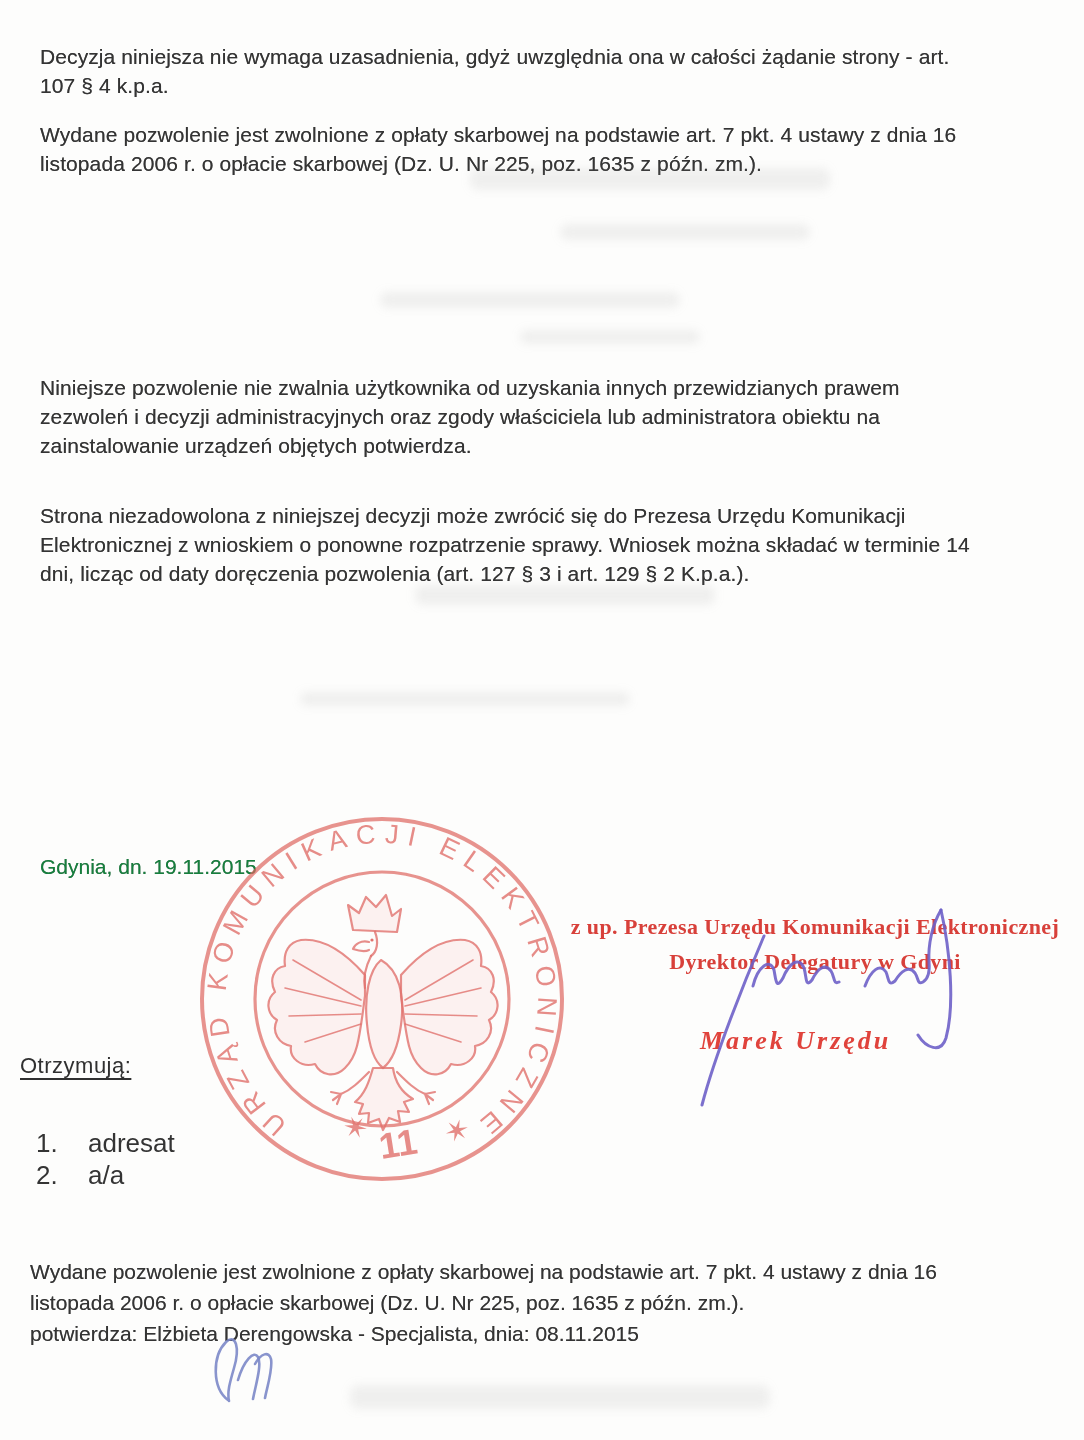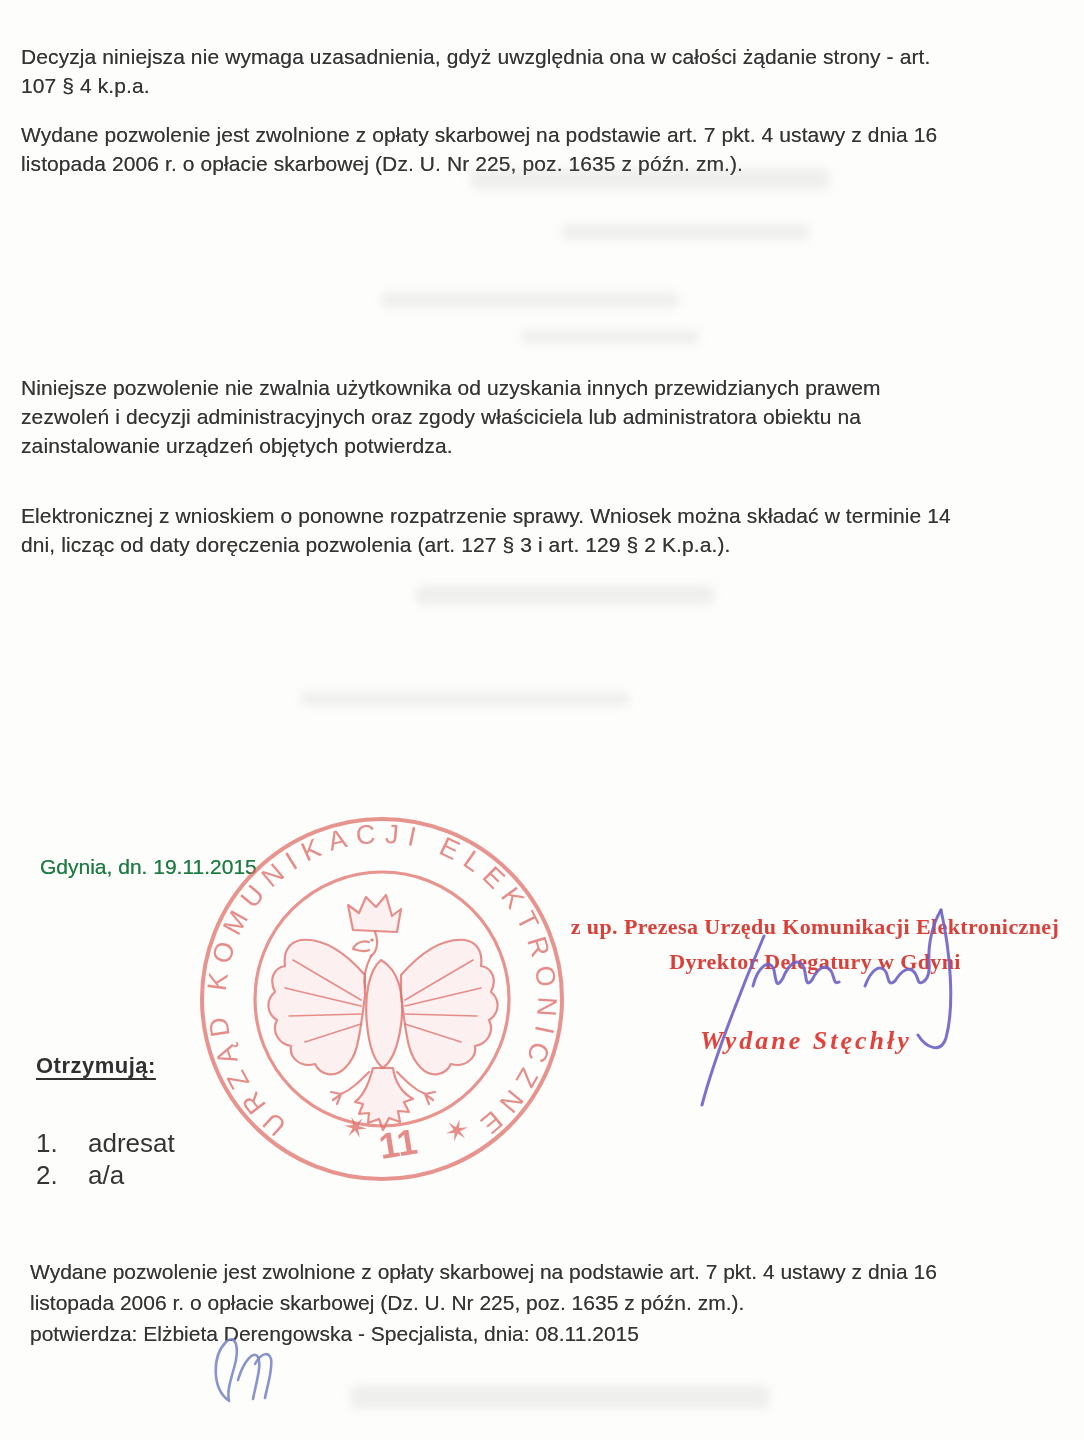--- a/index.html
+++ b/index.html
@@ -4,21 +4,21 @@
 <style>
   html,body{margin:0;padding:0;background:#e8e8e8;}
   .page{
     position:relative; width:1084px; height:1440px;
     background:#fdfdfc; overflow:hidden;
     font-family:"Liberation Sans",sans-serif;
     color:#333;
   }
   
   .para{
-    position:absolute; left:21px;
+    position:absolute; left:40px;
     font-size:21px; line-height:29px;
     color:#343434; letter-spacing:.1px;
     text-shadow:0 0 .5px rgba(40,40,40,.65);
     white-space:nowrap;
   }
   .date-line{
     position:absolute; left:40px; top:855px;
     font-size:21px; color:#15803d;
     text-shadow:0 0 .5px rgba(40,40,40,.6);
     white-space:nowrap;
@@ -33,22 +33,22 @@
     font-family:"Liberation Serif",serif; font-weight:bold;
     font-size:22px; color:#d8403a; margin-top:9px; letter-spacing:.4px; white-space:nowrap;
   }
   .signer-name{
     position:absolute; left:700px; top:1026px;
     font-family:"Liberation Serif",serif; font-style:italic; font-weight:bold;
     font-size:26px; letter-spacing:3px; color:#e0433c; white-space:nowrap;
   }
   
   .recipients-heading{
-    position:absolute; left:36px; top:1053px;
-    font-size:22px; font-weight:bold; color:#303030;
+    position:absolute; left:20px; top:1053px;
+    font-size:22px; font-weight:normal; color:#303030;
     text-decoration:underline; text-underline-offset:5px; text-decoration-thickness:2px;
     letter-spacing:.5px;
   }
   .recipient-row{ position:absolute; left:36px; font-size:26px; color:#343434; }
   .recipient-no{ display:inline-block; width:52px; }
   
   .footer{ position:absolute; left:30px; top:1256px; font-size:21px; line-height:31px;
     color:#343434; text-shadow:0 0 .5px rgba(40,40,40,.6); white-space:nowrap; }
   
   .stamp-svg{ position:absolute; left:193px; top:810px; opacity:.88; }
@@ -70,20 +70,21 @@
   <div class="para" style="top:120px">
       <div>Wydane pozwolenie jest zwolnione z opłaty skarbowej na podstawie art. 7 pkt. 4 ustawy z dnia 16</div>
       <div>listopada 2006 r. o opłacie skarbowej (Dz. U. Nr 225, poz. 1635 z późn. zm.).</div>
     </div>
   <div class="para" style="top:373px">
       <div>Niniejsze pozwolenie nie zwalnia użytkownika od uzyskania innych przewidzianych prawem</div>
       <div>zezwoleń i decyzji administracyjnych oraz zgody właściciela lub administratora obiektu na</div>
       <div>zainstalowanie urządzeń objętych potwierdza.</div>
     </div>
   <div class="para" style="top:501px">
+      <div>Strona niezadowolona z niniejszej decyzji może zwrócić się do Prezesa Urzędu Komunikacji</div>
       <div>Elektronicznej z wnioskiem o ponowne rozpatrzenie sprawy. Wniosek można składać w terminie 14</div>
       <div>dni, licząc od daty doręczenia pozwolenia (art. 127 § 3 i art. 129 § 2 K.p.a.).</div>
     </div>
 
   <div class="date-line">Gdynia, dn. 19.11.2015</div>
 
   <svg class="stamp-svg" width="378" height="378" viewBox="0 0 378 378" aria-hidden="true">
     <g stroke="#de6660" fill="none" stroke-opacity=".8">
       <circle cx="189" cy="189" r="180" stroke-width="4"></circle>
       <circle cx="189" cy="189" r="127" stroke-width="3.2"></circle>
@@ -120,21 +121,21 @@
 
       <path d="M176,262 C166,272 158,280 148,284 M148,284 L138,282 M148,284 L140,290 M148,284 L144,294" fill="none"></path>
       <path d="M204,262 C214,272 222,280 232,284 M232,284 L242,282 M232,284 L240,290 M232,284 L236,294" fill="none"></path>
     </g>
   </svg>
 
   <div class="auth-block">
     <div class="auth-line1">z up. Prezesa Urzędu Komunikacji Elektronicznej</div>
     <div class="auth-line2">Dyrektor Delegatury w Gdyni</div>
   </div>
-  <div class="signer-name">Wydane Stęchły</div>
+  <div class="signer-name">Marek Urzędu</div>
 
   <svg class="sig-svg" width="310" height="240" viewBox="0 0 310 240" aria-hidden="true">
     <g stroke="#6e61c8" stroke-width="3" fill="none" stroke-linecap="round" stroke-opacity=".9">
       <path d="M42,215 C55,165 85,90 104,46"></path>
       <path d="M93,96 C98,76 110,68 114,80 C116,90 116,100 123,88 C129,73 139,66 144,78 C147,88 145,98 152,90 C158,78 165,73 171,81 C175,87 173,95 179,92"></path>
       <path d="M205,96 C211,80 220,73 226,82 C229,89 228,97 235,91 C241,81 249,75 255,83 C259,89 257,95 263,92 C268,89 270,83 269,72 C268,55 272,35 281,20"></path>
       <path d="M281,20 C290,60 295,115 286,148 C281,164 266,158 258,145"></path>
     </g>
   </svg>
 

